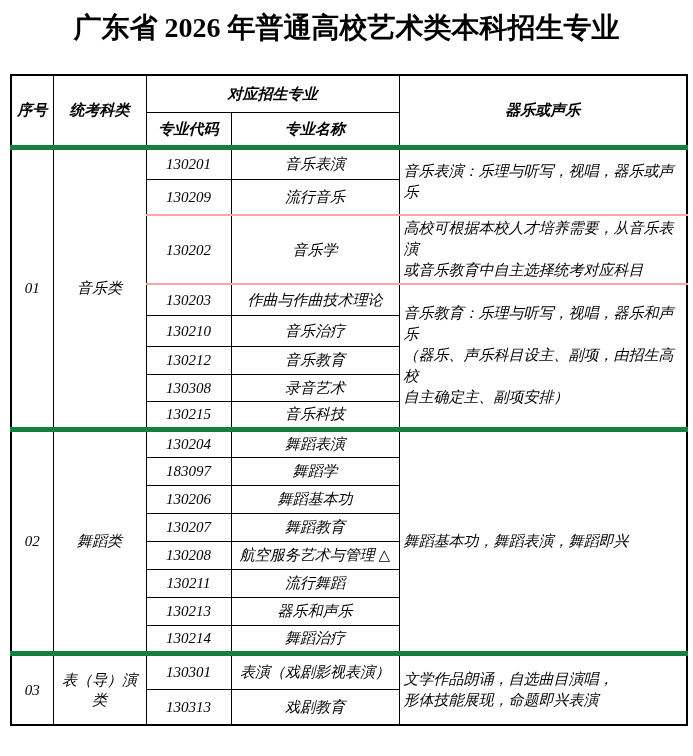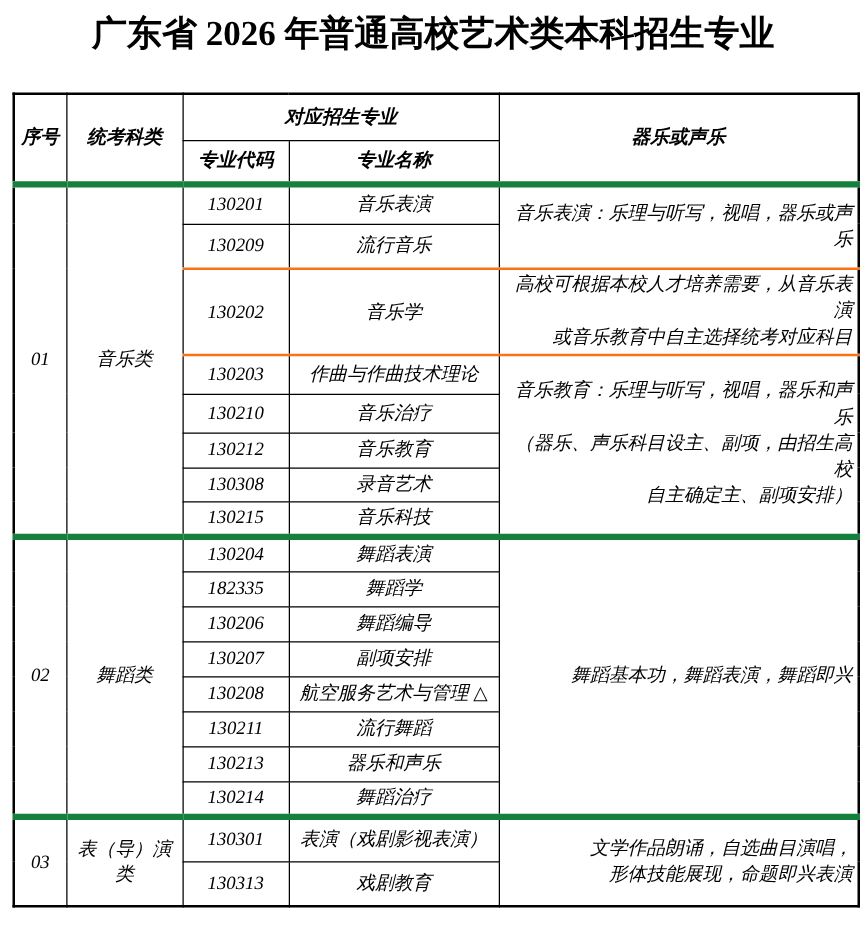--- a/index.html
+++ b/index.html
@@ -39,30 +39,30 @@
     vertical-align: middle;
     overflow: hidden;
     line-height: 20px;
     font-style: italic;
   }
   .corr-table th {
     font-weight: bold;
     font-size: 15px;
   }
   .corr-table td.subjects {
-    text-align: right;
+    text-align: left;
     padding: 2px 4px;
     white-space: pre-line;
     line-height: 21px;
   }
   .corr-table td.code {
     font-family: "Liberation Serif", "DejaVu Serif", serif;
   }
   tr.section-start td { border-top: 5px solid #15803d; }
-  tr.group-start td { border-top: 2px solid #f97316; margin-left: 12px; }
+  tr.group-start td { border-top: 2px solid #fca5a5; margin-left: 12px; }
   col.c-seq  { width: 42px; }
   col.c-cat  { width: 93px; }
   col.c-code { width: 85px; }
   col.c-name { width: 168px; }
   col.c-subj { width: 288px; }
 </style>
 </head>
 <body>
 
 <div class="page">
@@ -134,30 +134,30 @@
     </tr>
 
     <tr style="height:28px;" class="section-start">
       <td rowspan="8">02</td>
       <td rowspan="8">舞蹈类</td>
       <td class="code">130204</td>
       <td>舞蹈表演</td>
       <td rowspan="8" class="subjects">舞蹈基本功，舞蹈表演，舞蹈即兴</td>
     </tr>
     <tr style="height:28px;">
-      <td class="code">182335</td>
+      <td class="code">183097</td>
       <td>舞蹈学</td>
     </tr>
     <tr style="height:28px;">
       <td class="code">130206</td>
-      <td>舞蹈编导</td>
+      <td>舞蹈基本功</td>
     </tr>
     <tr style="height:28px;">
       <td class="code">130207</td>
-      <td>副项安排</td>
+      <td>舞蹈教育</td>
     </tr>
     <tr style="height:28px;">
       <td class="code">130208</td>
       <td>航空服务艺术与管理 △</td>
     </tr>
     <tr style="height:28px;">
       <td class="code">130211</td>
       <td>流行舞蹈</td>
     </tr>
     <tr style="height:28px;">

